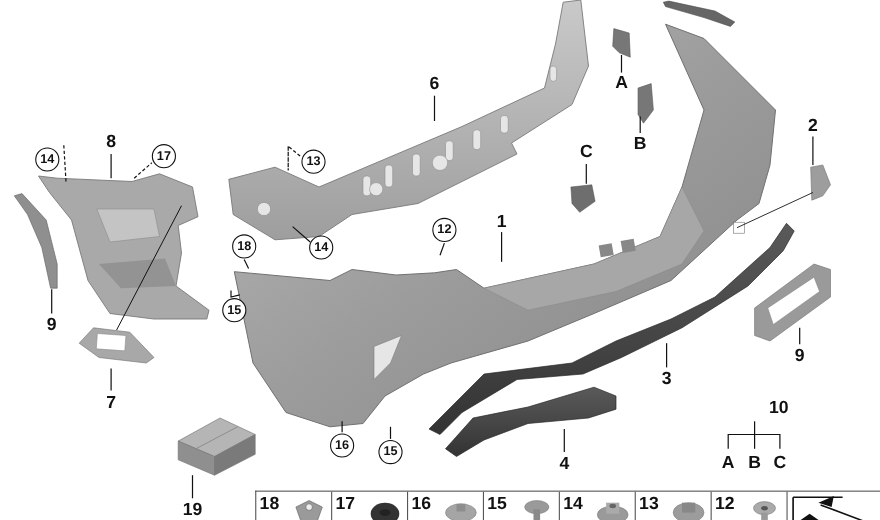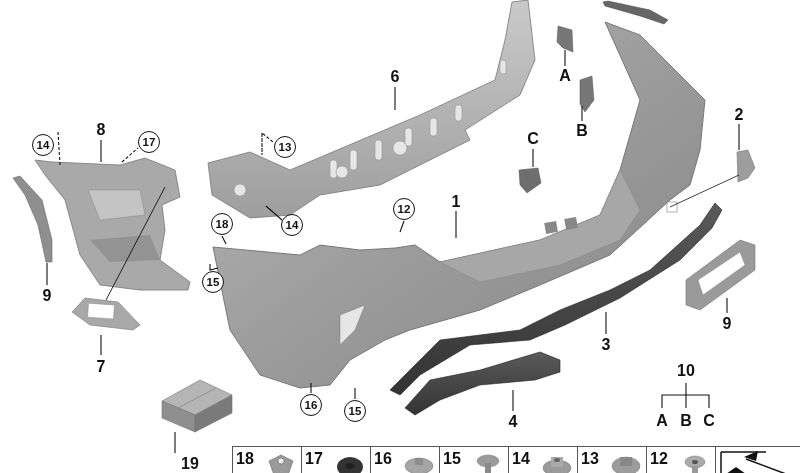--- a/index.html
+++ b/index.html
@@ -125,23 +125,23 @@
 </svg>
 
 <div class="lbl" style="left:456px;top:202px">1</div>
 <div class="lbl" style="left:739px;top:115px">2</div>
 <div class="lbl" style="left:606px;top:345px">3</div>
 <div class="lbl" style="left:513px;top:422px">4</div>
 <div class="lbl" style="left:395px;top:77px">6</div>
 <div class="lbl" style="left:101px;top:367px">7</div>
 <div class="lbl" style="left:101px;top:130px">8</div>
 <div class="lbl" style="left:47px;top:296px">9</div>
-<div class="lbl" style="left:686px;top:371px">10</div>
+<div class="lbl" style="left:708px;top:371px">10</div>
 <div class="lbl" style="left:727px;top:324px">9</div>
-<div class="lbl" style="left:190px;top:464px">19</div>
+<div class="lbl" style="left:175px;top:464px">19</div>
 <div class="lbl" style="left:565px;top:76px">A</div>
 <div class="lbl" style="left:582px;top:131px">B</div>
 <div class="lbl" style="left:533px;top:139px">C</div>
 <div class="lbl" style="left:662px;top:421px">A</div>
 <div class="lbl" style="left:686px;top:421px">B</div>
 <div class="lbl" style="left:709px;top:421px">C</div>
 
 <div class="clbl" style="left:43px;top:145px">14</div>
 <div class="clbl" style="left:149px;top:142px">17</div>
 <div class="clbl" style="left:285px;top:147px">13</div>

